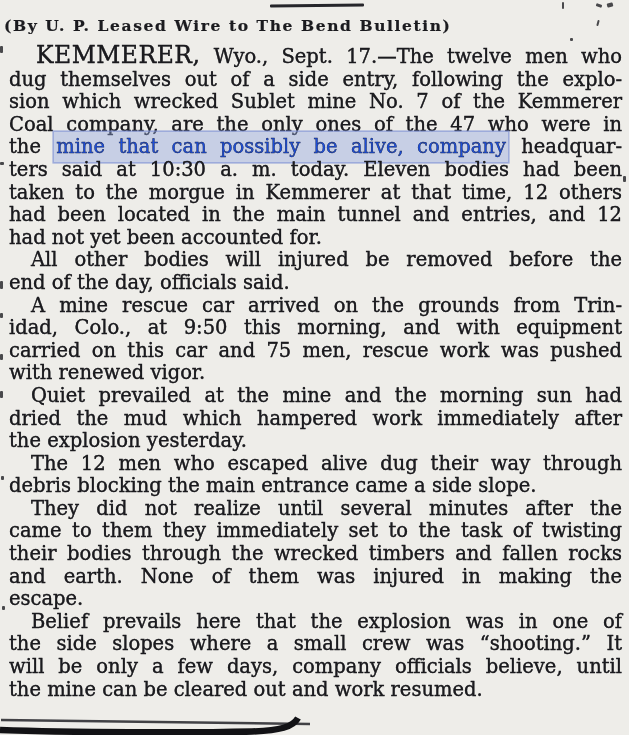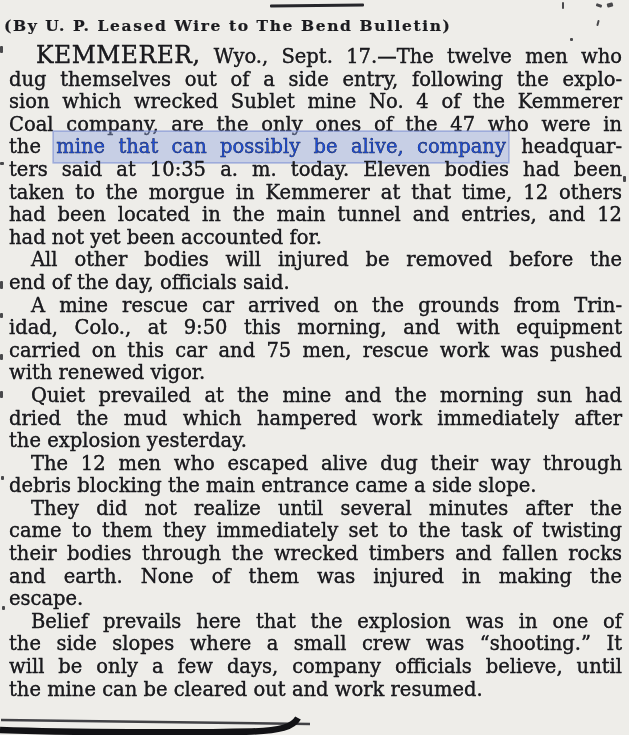--- a/index.html
+++ b/index.html
@@ -49,24 +49,24 @@
 
 <div class="page">
 
   <div class="top-rule"></div>
 
   <div class="byline">(By U. P. Leased Wire to The Bend Bulletin)</div>
 
   <div class="article">
       <div class="line just indent-lg"><span class="dateline">KEMMERER,</span> Wyo., Sept. 17.—The twelve men who</div>
       <div class="line just">dug themselves out of a side entry, following the explo-</div>
-      <div class="line just">sion which wrecked Sublet mine No. 4 of the Kemmerer</div>
+      <div class="line just">sion which wrecked Sublet mine No. 7 of the Kemmerer</div>
       <div class="line just">Coal company, are the only ones of the 47 who were in</div>
       <div class="line just">the <span class="highlight">mine that can possibly be alive, company</span> headquar-</div>
-      <div class="line just">ters said at 10:35 a. m. today.  Eleven bodies had been</div>
+      <div class="line just">ters said at 10:30 a. m. today.  Eleven bodies had been</div>
       <div class="line just">taken to the morgue in Kemmerer at that time, 12 others</div>
       <div class="line just">had been located in the main tunnel and entries, and 12</div>
       <div class="line">had not yet been accounted for.</div>
       <div class="line just indent">All other bodies will injured be removed before the</div>
       <div class="line">end of the day, officials said.</div>
       <div class="line just indent">A mine rescue car arrived on the grounds from Trin-</div>
       <div class="line just">idad, Colo., at 9:50 this morning, and with equipment</div>
       <div class="line just">carried on this car and 75 men, rescue work was pushed</div>
       <div class="line">with renewed vigor.</div>
       <div class="line just indent">Quiet prevailed at the mine and the morning sun had</div>

